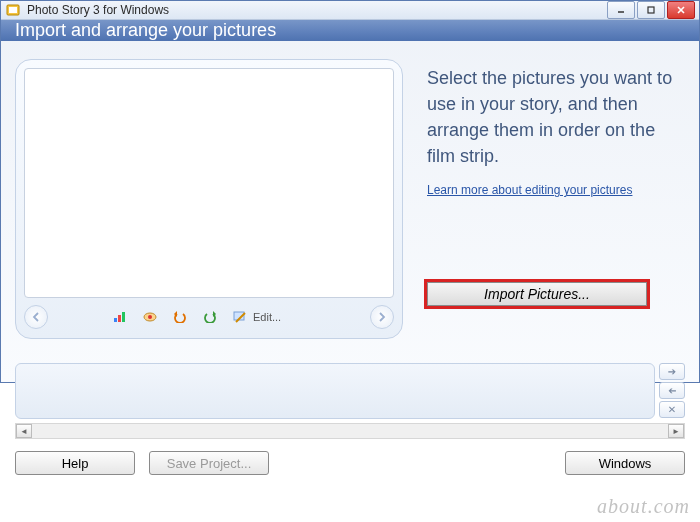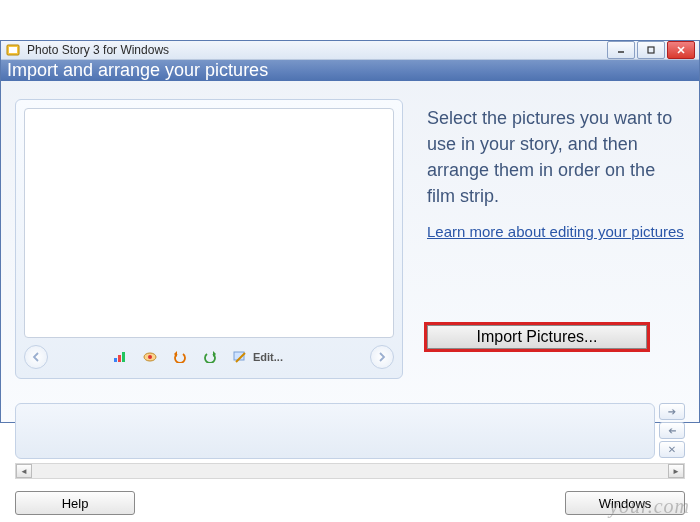--- a/index.html
+++ b/index.html
@@ -1,48 +1,48 @@
 <!DOCTYPE html>
 <html><head>
 <meta charset="utf-8">
 <style>
   * { box-sizing: border-box; margin: 0; padding: 0; font-family: "Segoe UI", Tahoma, sans-serif; }
   body { width: 700px; height: 522px; background: #fff; position: relative; overflow: hidden; }
 
-  .window { width: 700px; height: 383px; border: 1px solid #5a7ab0; background: linear-gradient(#eef2f8,#f9fbfe); display: flex; flex-direction: column; margin-top: 40px; }
+  .window { width: 700px; height: 383px; border: 1px solid #5a7ab0; background: linear-gradient(#eef2f8,#f9fbfe); display: flex; flex-direction: column; }
 
   .titlebar { height: 24px; background: linear-gradient(#f1f5fb,#dde7f4); border-bottom: 1px solid #b9c8de; display: flex; align-items: center; padding: 0 4px; }
   .titlebar .app-icon { width: 16px; height: 16px; margin-right: 6px; display:inline-flex; align-items:center; justify-content:center; }
   .titlebar .title { font-size: 12px; color: #2a2a2a; flex: 1; }
   .win-controls { display: flex; gap: 2px; }
   .win-btn { width: 28px; height: 18px; border: 1px solid #8aa0c4; background: linear-gradient(#f9fbfe,#dbe6f4); border-radius: 2px; display:flex; align-items:center; justify-content:center; font-size:10px; color:#233; cursor:pointer; }
   .win-btn.close { background: linear-gradient(#f08080,#d93a2e); border-color:#b02020; color:#fff; font-weight:bold; }
 
-  .header-band { height: 48px; background: linear-gradient(#7896c8,#5e80bb 60%,#4e72b0); display:flex; align-items:center; padding: 0 6px; text-align: right; }
+  .header-band { height: 48px; background: linear-gradient(#7896c8,#5e80bb 60%,#4e72b0); display:flex; align-items:center; padding: 0 14px; text-align: right; }
   .header-band .heading { color:#fff; font-size: 18px; font-weight: 400; }
 
   .content { flex: 1; position: relative; padding: 18px 14px 4px 14px; display:flex; flex-direction:column; }
 
   .upper { display:flex; gap: 24px; }
 
-  .panel { width: 388px; background: linear-gradient(#f8fbff,#e8eff8); border: 1px solid #c4d2e6; border-radius: 6px; padding: 8px; font-weight: bold; }
+  .panel { width: 388px; background: linear-gradient(#f8fbff,#e8eff8); border: 1px solid #c4d2e6; border-radius: 16px; padding: 8px; }
   .preview-box { width: 100%; height: 230px; background: #fff; border: 1px solid #c7d1e0; border-radius: 4px; }
   .toolbar { margin-top: 6px; display:flex; align-items:center; gap: 2px; }
   .circle-btn { width: 24px; height: 24px; border-radius: 50%; border:1px solid #c4d2e6; background: radial-gradient(#fff,#e6edf7); display:flex; align-items:center; justify-content:center; cursor:pointer; }
   .tool-icon { width:20px; height:20px; display:flex; align-items:center; justify-content:center; font-size:11px; }
   .tool-btn { padding: 2px 3px; border-radius:3px; border:1px solid transparent; display:flex; align-items:center; gap:3px; cursor:pointer; color:#666; }
   .edit-btn { min-width: 110px; font-size:11px; color:#555; }
   .toolbar .spacer { flex:1; }
 
   .right-col { flex:1; padding-top: 6px; }
   .instr { color:#40577d; font-size: 18px; line-height: 1.45; }
-  .link { color:#2a56a8; text-decoration: underline; font-size:15px; display:inline-block; margin-top: 14px; cursor:pointer; }
+  .link { color:#2a56a8; text-decoration: underline; font-size:12px; display:inline-block; margin-top: 14px; cursor:pointer; }
 
   .import-wrap { margin-top: 84px; }
-  .import-btn { width: 220px; height: 24px; background: linear-gradient(#f5f5f5,#dcdcdc); border:1px solid #8a8a8a; font-size:16px; cursor:pointer; outline: 3px solid #d82323; outline-offset: 0; }
+  .import-btn { width: 220px; height: 24px; background: linear-gradient(#f5f5f5,#dcdcdc); border:1px solid #8a8a8a; font-size:14px; cursor:pointer; outline: 3px solid #d82323; outline-offset: 0; font-style: italic; }
 
   .filmstrip-area { margin-top: 24px; display:flex; align-items:stretch; gap:4px; }
   .filmstrip { flex:1; height: 56px; background: linear-gradient(#f2f6fc,#e4ecf6); border:1px solid #c4d2e6; border-radius:6px; }
   .side-btns { display:flex; flex-direction:column; gap:2px; }
   .side-btn { width:26px; height:17px; border:1px solid #b9c8de; background: linear-gradient(#fff,#e6edf7); border-radius:3px; display:flex; align-items:center; justify-content:center; font-size:10px; color:#7a8aa2; cursor:pointer; }
 
   .hscroll { margin-top: 4px; height: 16px; background:#f0f0f0; border:1px solid #d7d7d7; display:flex; align-items:center; }
   .hscroll .arrow { width:16px; height:14px; background: linear-gradient(#fdfdfd,#e4e4e4); border:1px solid #bcbcbc; display:flex; align-items:center; justify-content:center; font-size:8px; color:#666; cursor:pointer; }
   .hscroll .track { flex:1; }
 
@@ -188,18 +188,19 @@
         </div>
       <div class="track"></div>
       <div class="arrow">
           <span>►</span>
         </div>
     </div>
   </div>
 
   <div class="footer">
     <button class="wiz-btn">Help</button>
+    <button class="wiz-btn" disabled="">Save Project...</button>
     <div class="gap"></div>
     <button class="wiz-btn">Windows</button>
   </div>
 
-  <div class="watermark">your.com</div>
+  <div class="watermark">about.com</div>
 </div>
 
 </body></html>

